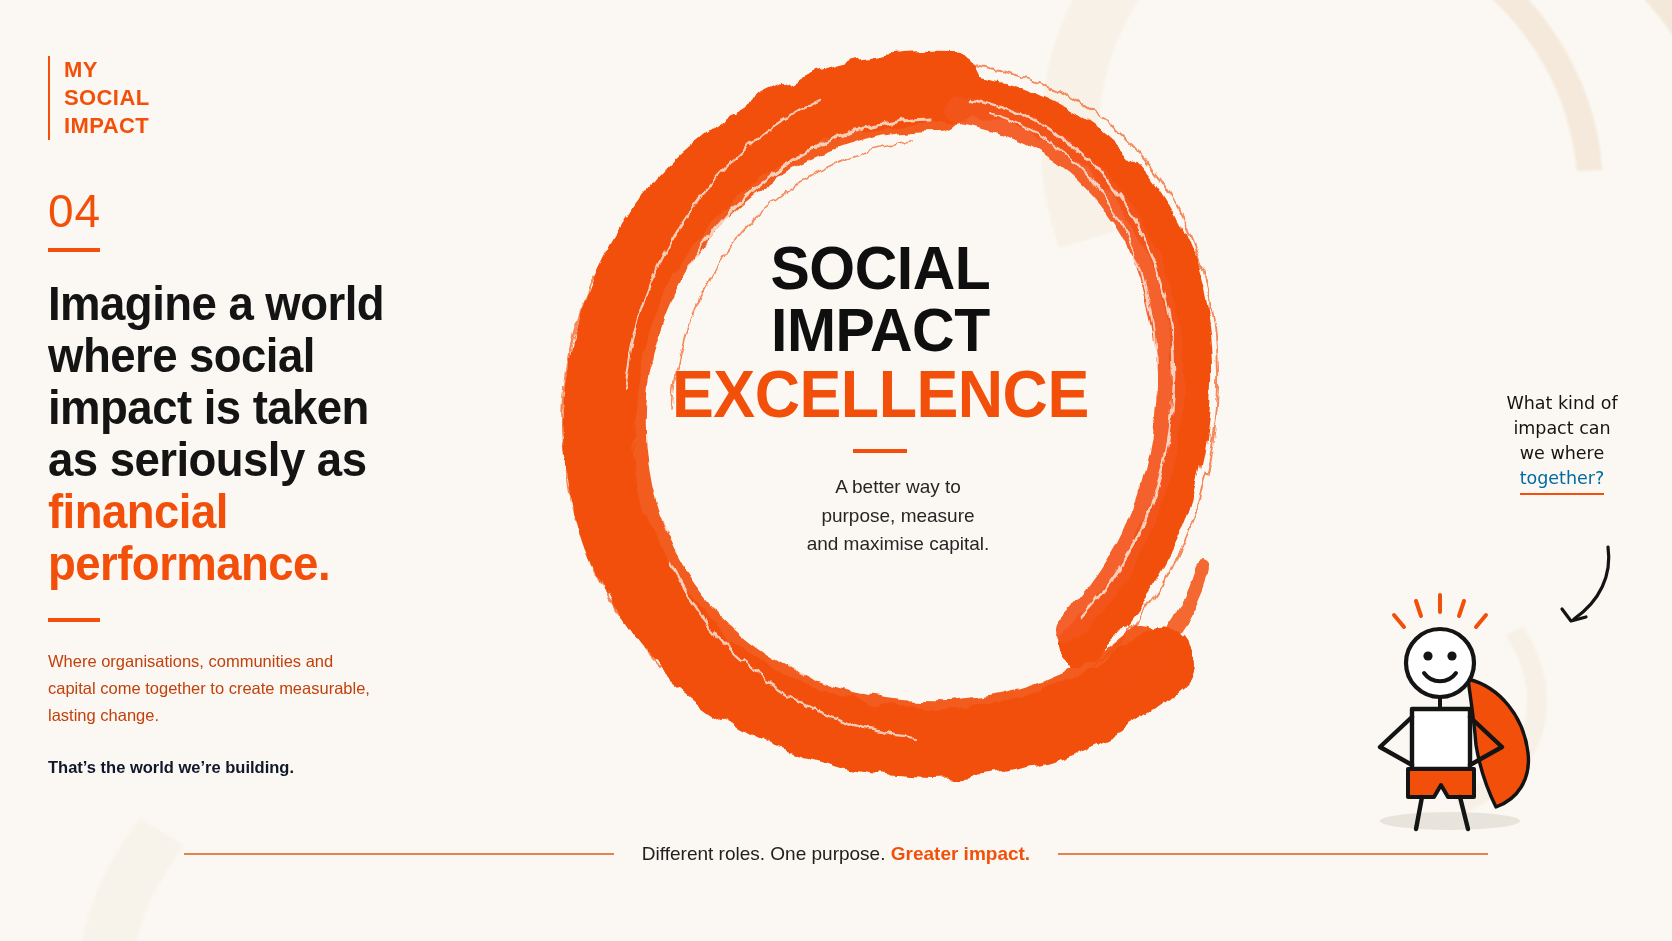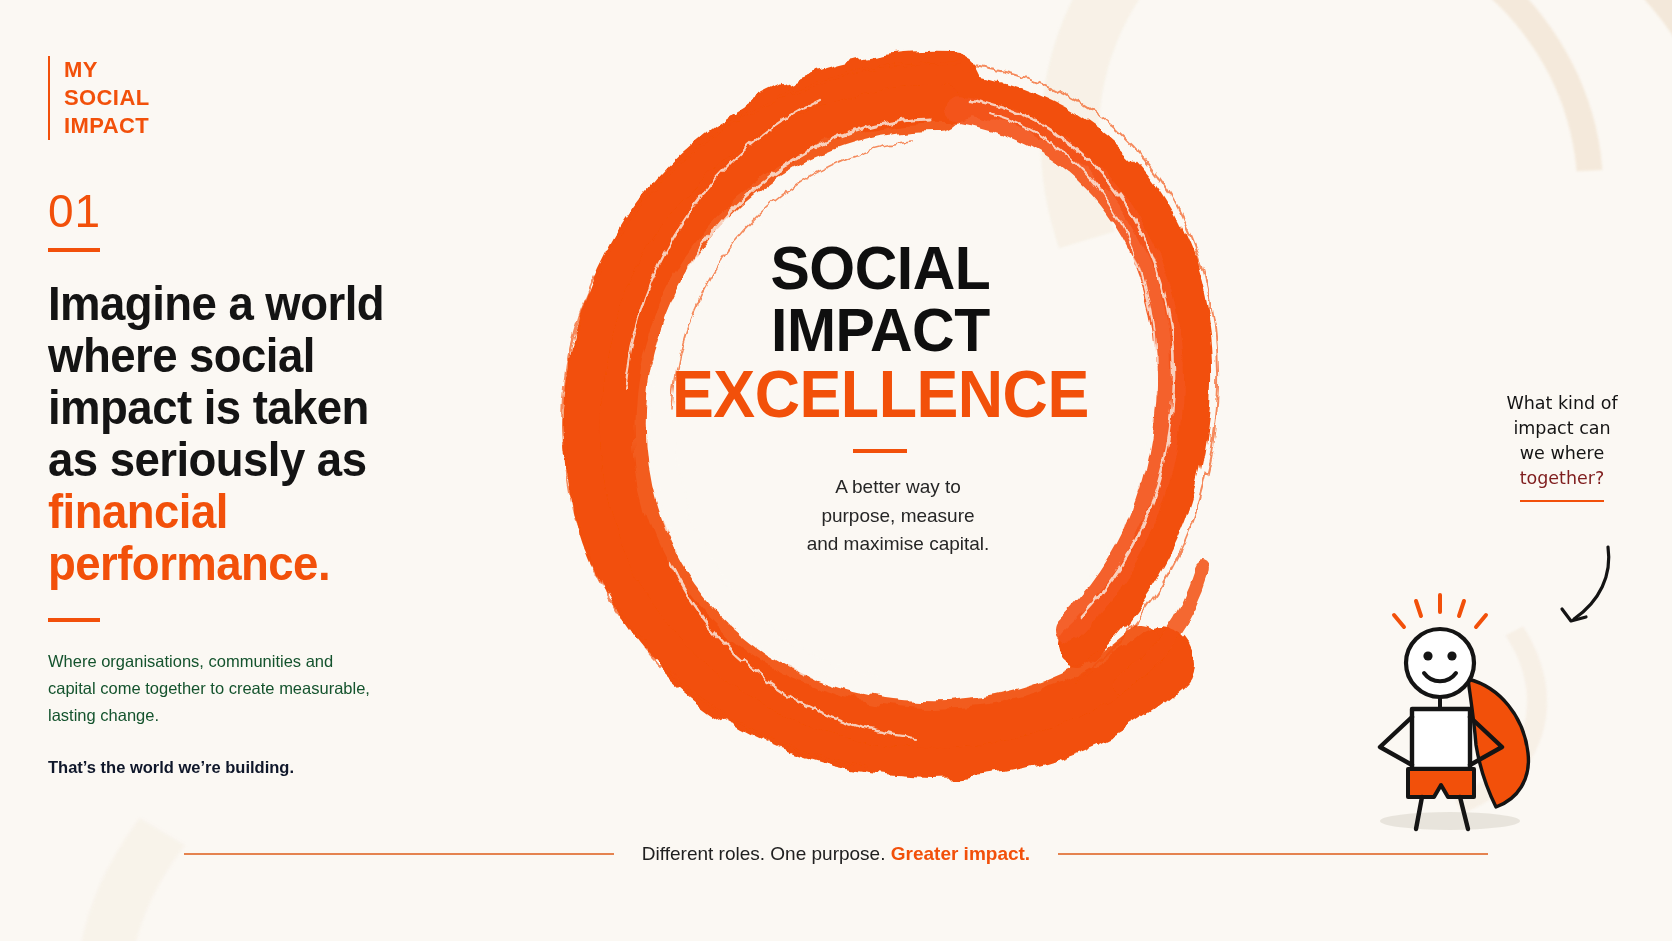--- a/index.html
+++ b/index.html
@@ -90,21 +90,21 @@
     font-weight:bold;
     font-size:49px; line-height:1.06;
     letter-spacing:-0.6px;
     color:#141414;
     transform:scaleX(0.93);
     transform-origin:left center;
   }
   .headline .accent { color:#F2500A; display:block; }
 
   .body-copy {
-    font-size:16.5px; line-height:1.62; color:#14532d;
+    font-size:16.5px; line-height:1.62; color:#c2410c;
     max-width:330px;
   }
   .closing {
     margin-top:30px;
     font-size:16.5px; font-weight:bold; color:#0f172a;
   }
 
   
   .circle-wrap {
     position:absolute; left:520px; top:22px;
@@ -132,22 +132,22 @@
 
   
   .hero-block { position:absolute; right:14px; bottom:108px; width:330px; height:330px; }
   .hero-note {
     position:absolute; right:6px; top:-112px; width:180px;
     text-align:center;
     font-family:"DejaVu Sans", sans-serif;
     font-size:17.5px; line-height:1.42; color:#141414;
   }
   .hero-note .together {
-    color:#7f1d1d; display:inline-block;
-    border-bottom:2.5px solid #F2500A; padding-bottom:10px;
+    color:#0369a1; display:inline-block;
+    border-bottom:2.5px solid #F2500A; padding-bottom:3px;
   }
   .hero-svg { position:absolute; left:0; bottom:0; width:240px; height:250px; }
   .arrow-svg { position:absolute; right:30px; top:34px; width:90px; height:100px; }
 
   
   .footer {
     position:absolute; left:0; right:0; bottom:76px;
     display:flex; align-items:center; justify-content:center; gap:28px;
   }
   .footer-line { height:1.6px; background:#E5834F; }
@@ -171,21 +171,21 @@
 
   <div class="brand">
     <div class="brand-rule"></div>
     <div class="brand-text">
       <div>MY</div>
       <div>SOCIAL</div>
       <div>IMPACT</div>
     </div>
   </div>
 
-  <div class="step-num">01</div>
+  <div class="step-num">04</div>
   <div class="rule-sm"></div>
 
   <div class="headline">
     <div>Imagine a world</div>
     <div>where social</div>
     <div>impact is taken</div>
     <div>as seriously as</div>
     <span class="accent">financial</span>
     <span class="accent">performance.</span>
   </div>

